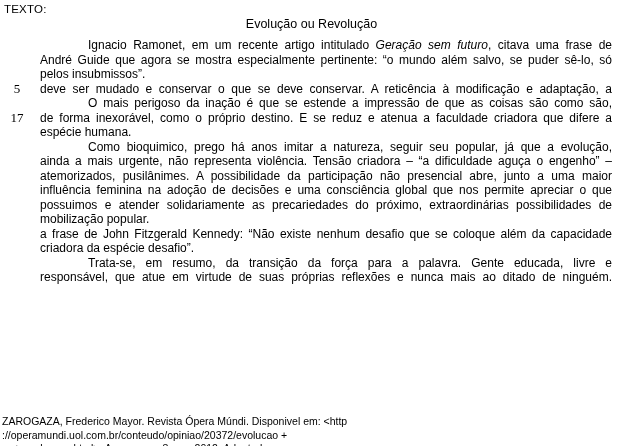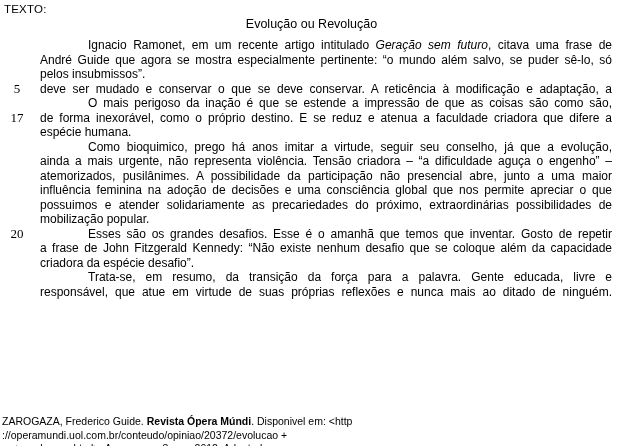--- a/index.html
+++ b/index.html
@@ -31,21 +31,21 @@
     font-family:"Liberation Serif", serif;
     font-size:13px;
   }
   .line-text {
     flex:1; display:block; margin-left:6px; padding-right:11px;
     white-space:nowrap;
   }
   .line-text.justify { text-align:justify; text-align-last:justify; white-space:normal; }
   .line-text.indent { text-indent:48px; }
   .it { font-style:italic; }
-  .b  { font-weight:bold; }
+  .b  { font-weight:normal; }
   .citation {
     position:absolute; top:415px; left:2px; right:3px;
     font-size:10.5px; line-height:13.5px;
   }
   .citation .cite-line { display:block; }
 </style>
 </head>
 <body>
 
 <div class="page">
@@ -75,21 +75,21 @@
       <div class="line-row">
         <span class="line-num">17</span>
         <span class="line-text justify"><span>de forma inexorável, como o próprio destino. E se reduz e atenua a faculdade criadora que difere a</span></span>
       </div>
       <div class="line-row">
         <span class="line-num"></span>
         <span class="line-text"><span>espécie humana.</span></span>
       </div>
       <div class="line-row">
         <span class="line-num"></span>
-        <span class="line-text justify indent"><span>Como bioquimico, prego há anos imitar a virtude, seguir seu conselho, já que a evolução,</span></span>
+        <span class="line-text justify indent"><span>Como bioquimico, prego há anos imitar a natureza, seguir seu popular, já que a evolução,</span></span>
       </div>
       <div class="line-row">
         <span class="line-num"></span>
         <span class="line-text justify"><span>ainda a mais urgente, não representa violência. Tensão criadora – “a dificuldade aguça o engenho” –</span></span>
       </div>
       <div class="line-row">
         <span class="line-num"></span>
         <span class="line-text justify"><span>atemorizados, pusilânimes. A possibilidade da participação não presencial abre, junto a uma maior</span></span>
       </div>
       <div class="line-row">
@@ -98,37 +98,33 @@
       </div>
       <div class="line-row">
         <span class="line-num"></span>
         <span class="line-text justify"><span>possuimos e atender solidariamente as precariedades do próximo, extraordinárias possibilidades de</span></span>
       </div>
       <div class="line-row">
         <span class="line-num"></span>
         <span class="line-text"><span>mobilização popular.</span></span>
       </div>
       <div class="line-row">
-        <span class="line-num">20</span>
-        <span class="line-text justify indent"><span>Esses são os grandes desafios. Esse é o amanhã que temos que inventar. Gosto de repetir</span></span>
-      </div>
-      <div class="line-row">
         <span class="line-num"></span>
         <span class="line-text justify"><span>a frase de John Fitzgerald Kennedy: “Não existe nenhum desafio que se coloque além da capacidade</span></span>
       </div>
       <div class="line-row">
         <span class="line-num"></span>
         <span class="line-text"><span>criadora da espécie desafio”.</span></span>
       </div>
       <div class="line-row">
         <span class="line-num"></span>
         <span class="line-text justify indent"><span>Trata-se, em resumo, da transição da força para a palavra. Gente educada, livre e</span></span>
       </div>
       <div class="line-row">
         <span class="line-num"></span>
         <span class="line-text justify"><span>responsável, que atue em virtude de suas próprias reflexões e nunca mais ao ditado de ninguém.</span></span>
       </div>
     </div>
   <div class="citation">
-      <span class="cite-line"><span>ZAROGAZA, Frederico Guide. </span><span class="b">Revista Ópera Múndi</span><span>. Disponivel em: &lt;http ://operamundi.uol.com.br/conteudo/opiniao/20372/evolucao +</span></span>
+      <span class="cite-line"><span>ZAROGAZA, Frederico Mayor. </span><span class="b">Revista Ópera Múndi</span><span>. Disponivel em: &lt;http ://operamundi.uol.com.br/conteudo/opiniao/20372/evolucao +</span></span>
       <span class="cite-line"><span>ou+revolucao.shtml&gt;. Acesso em: 8 mar. 2012. Adaptado.</span></span>
     </div>
 </div>
 
 </body></html>

